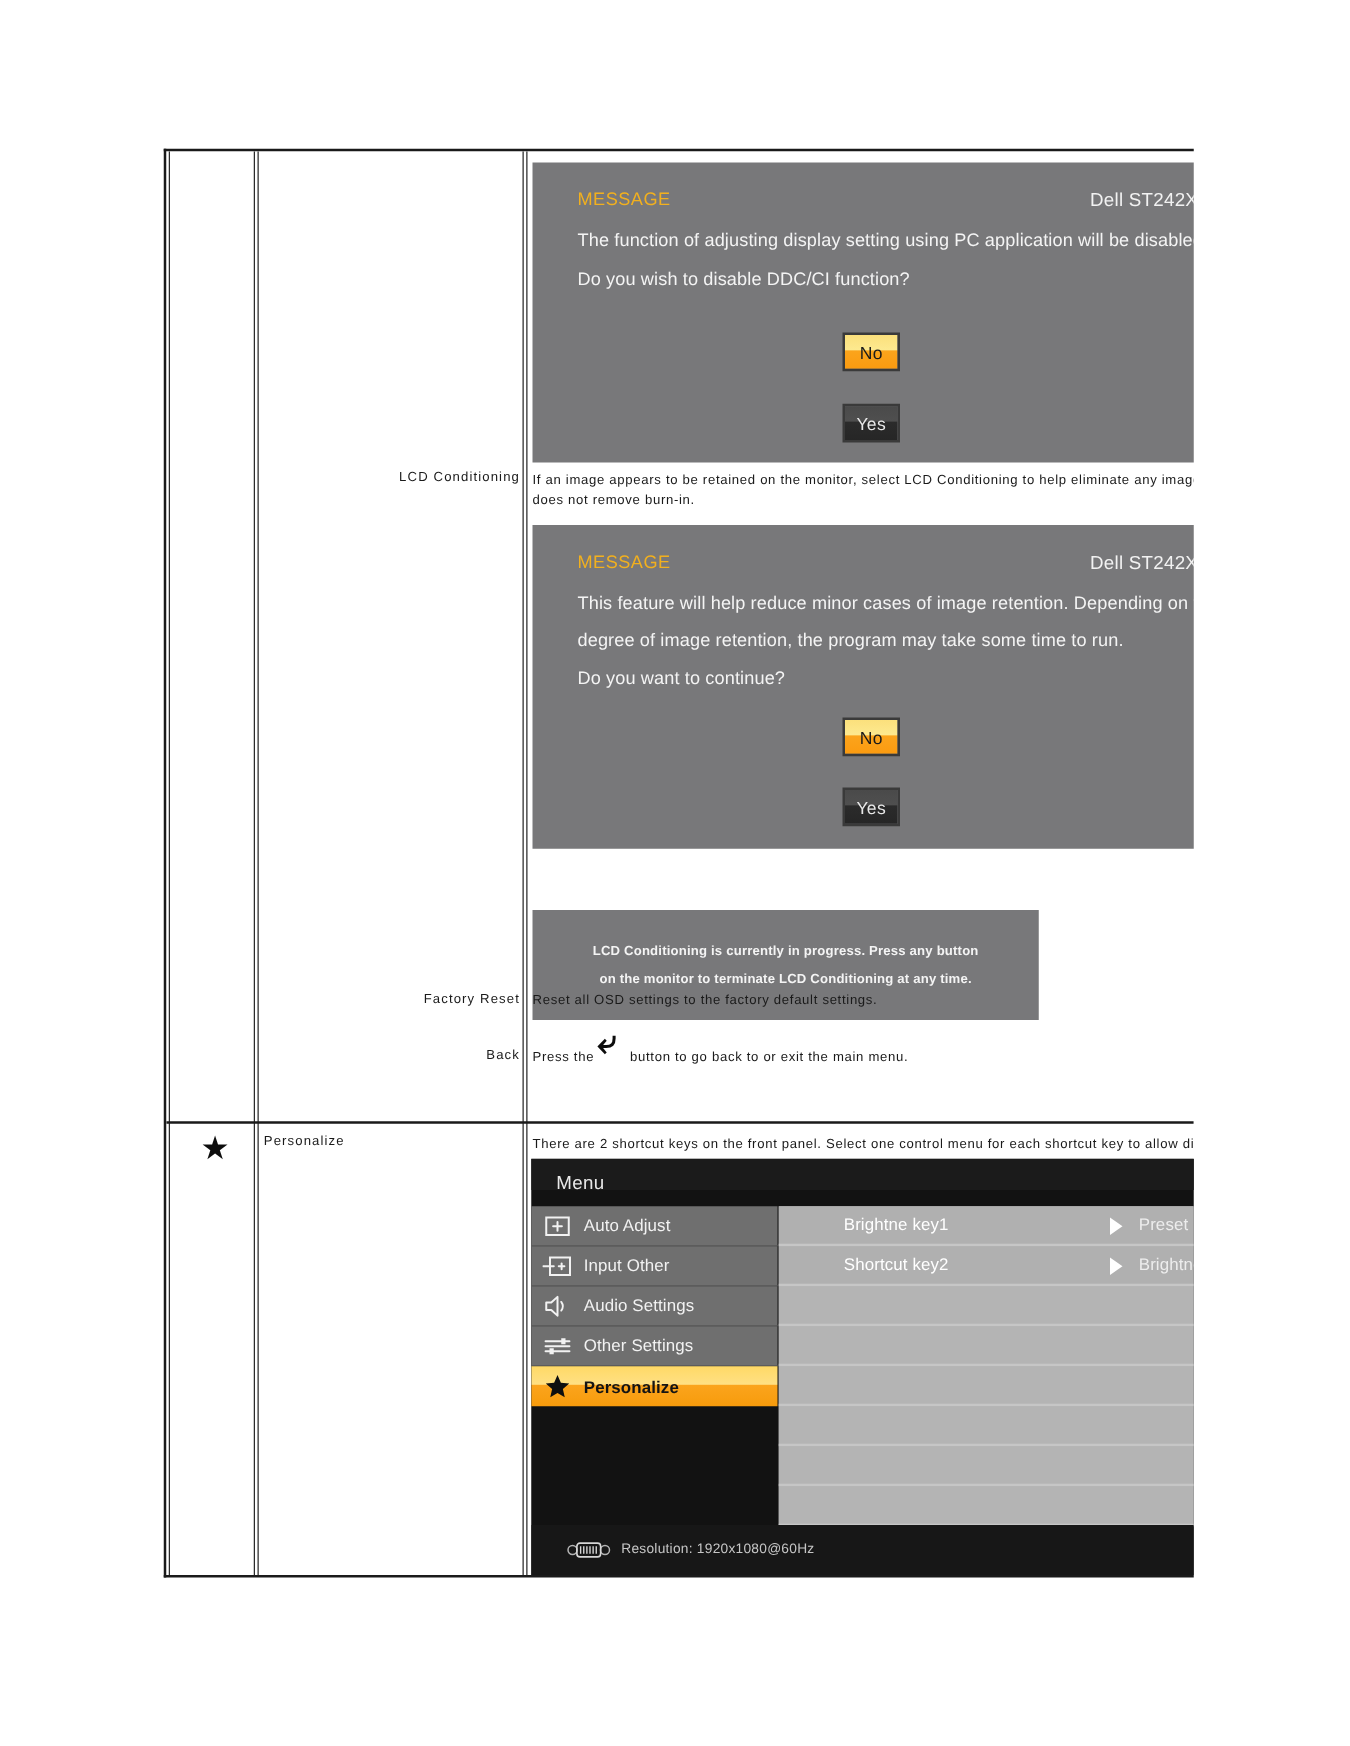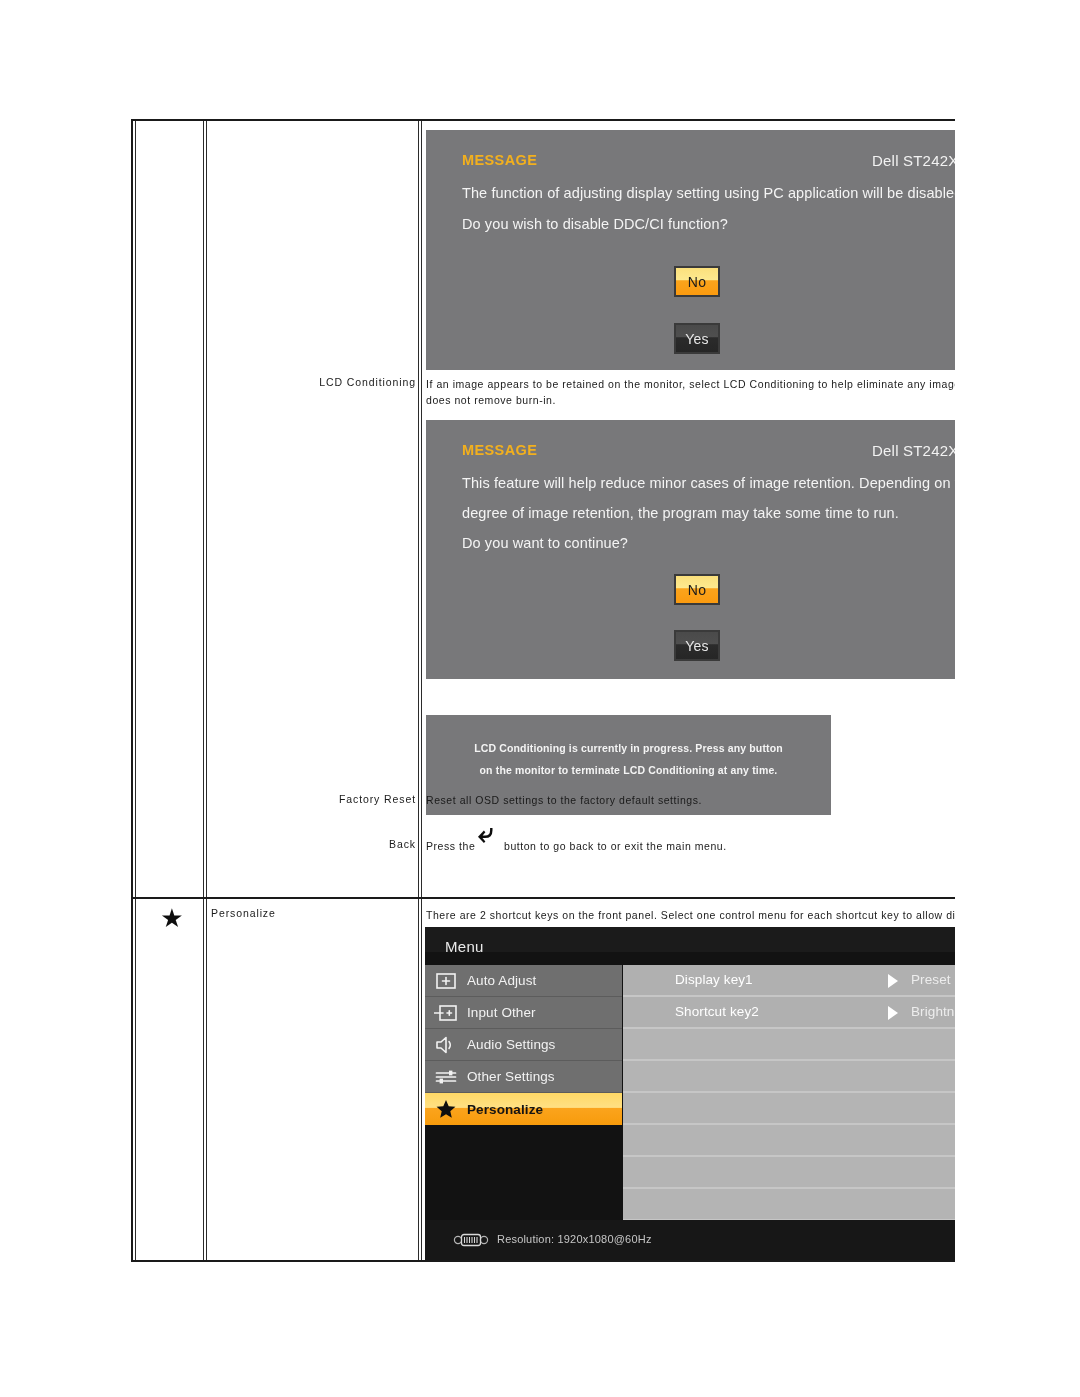--- a/index.html
+++ b/index.html
@@ -90,21 +90,21 @@
     top: 22px;
     right: 0;
     height: 20px;
   }
   .osd-msg-title {
     position: absolute;
     left: 0;
     top: 0;
     color: #f2b01e;
     font-size: 14.5px;
-    font-weight: bold;
+    font-weight: normal;
     letter-spacing: 0.4px;
   }
   .osd-model {
     position: absolute;
     right: -10px;
     top: 0;
     color: #f2f2f2;
     font-size: 15px;
     letter-spacing: 0.2px;
     white-space: nowrap;
@@ -332,21 +332,21 @@
       <span class="osd-msg-title">MESSAGE</span>
       <span class="osd-model">Dell ST242XL</span>
     </div>
     <div class="osd-line" style="top:55px;">This feature will help reduce minor cases of image retention. Depending on th</div>
     <div class="osd-line" style="top:85px;">degree of image retention, the program may take some time to run.</div>
     <div class="osd-line" style="top:115px;">Do you want to continue?</div>
     <div class="osd-btn no" style="left:248px; top:154px;">No</div>
     <div class="osd-btn yes" style="left:248px; top:210px;">Yes</div>
   </div>
 
-  <div class="osd-progress" style="left:293px; top:594px; width:405px; height:100px;padding-left:10px;">
+  <div class="osd-progress" style="left:293px; top:607px; width:405px; height:88px;padding-left:10px;">
     <div class="pline" style="top:27px;">LCD Conditioning is currently in progress. Press any button</div>
     <div class="pline" style="top:49px;">on the monitor to terminate LCD Conditioning at any time.</div>
   </div>
 
   <div class="label-cell" style="left:78px; top:672px;">Factory Reset</div>
   <div class="body-text" style="left:293px; top:671px;">Reset all OSD settings to the factory default settings.</div>
 
   <div class="label-cell" style="left:78px; top:717px;">Back</div>
   <div class="body-text" style="left:293px; top:717px;">Press the</div>
   <div class="back-arrow" style="left:345px; top:699px;">⤶</div>
@@ -432,21 +432,21 @@
         </svg>
       </span>
       <span class="oi-label">Personalize</span>
     </div>
 
   </div>
 
   <div class="osd-right-col">
 
     <div class="osd-sub-row">
-      <span class="sr-name">Display key1</span>
+      <span class="sr-name">Brightne key1</span>
       <span class="sr-arrow"></span>
       <span class="sr-value">Preset</span>
     </div>
 
     <div class="osd-sub-row">
       <span class="sr-name">Shortcut key2</span>
       <span class="sr-arrow"></span>
       <span class="sr-value">Brightne</span>
     </div>
 

